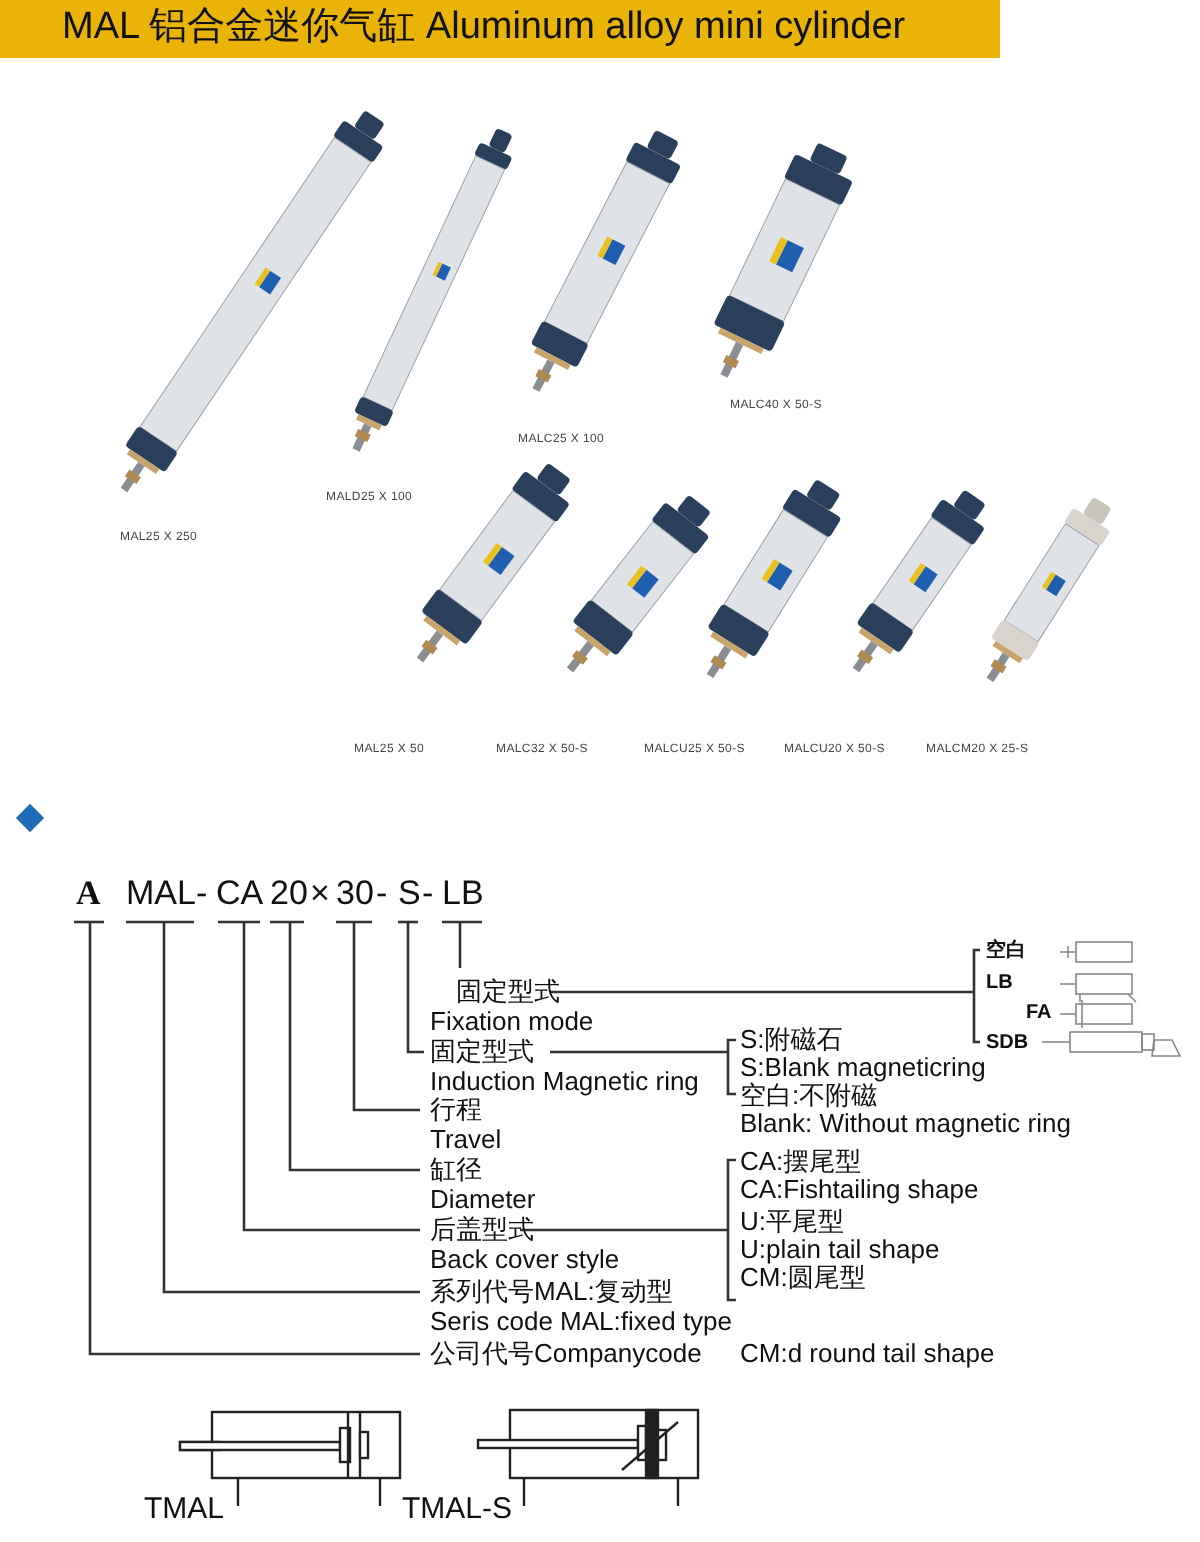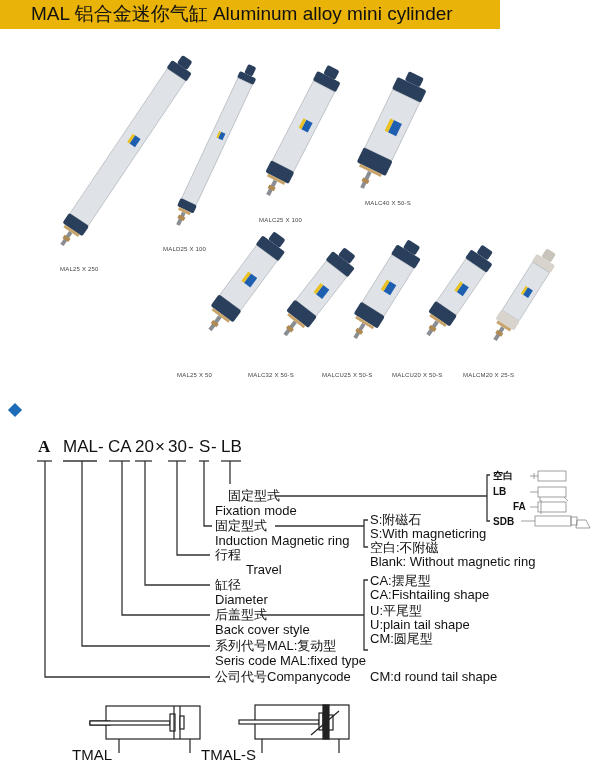--- a/index.html
+++ b/index.html
@@ -193,21 +193,21 @@
     <polyline points="368,520 364,520 364,547 368,547"></polyline>
     <polyline points="368,580 364,580 364,650 368,650"></polyline>
   </g>
 </svg>
 
 <div class="lbl" style="left:228px;top:489px;">固定型式</div>
 <div class="lbl" style="left:215px;top:504px;">Fixation mode</div>
 <div class="lbl" style="left:215px;top:519px;">固定型式</div>
 <div class="lbl" style="left:215px;top:534px;">Induction Magnetic ring</div>
 <div class="lbl" style="left:215px;top:548px;">行程</div>
-<div class="lbl" style="left:215px;top:563px;margin-left:31px;">Travel</div>
+<div class="lbl" style="left:215px;top:563px;">Travel</div>
 <div class="lbl" style="left:215px;top:578px;">缸径</div>
 <div class="lbl" style="left:215px;top:593px;">Diameter</div>
 <div class="lbl" style="left:215px;top:608px;">后盖型式</div>
 <div class="lbl" style="left:215px;top:623px;">Back cover style</div>
 <div class="lbl" style="left:215px;top:639px;">系列代号MAL:复动型</div>
 <div class="lbl" style="left:215px;top:654px;">Seris code MAL:fixed type</div>
 <div class="lbl" style="left:215px;top:670px;">公司代号Companycode</div>
 
 <div class="opt" style="left:493px;top:468px;">空白</div>
 <div class="opt" style="left:493px;top:484px;">LB</div>
@@ -235,21 +235,21 @@
     <g>
         <line x1="521" y1="521" x2="535" y2="521"></line>
         <rect x="535" y="516" width="36" height="10"></rect>
         <rect x="571" y="517" width="6" height="8"></rect>
         <path d="M577 520 L586 520 L590 528 L576 528 Z"></path>
       </g>
   </g>
 </svg>
 
 <div class="lbl" style="left:370px;top:513px;">S:附磁石</div>
-<div class="lbl" style="left:370px;top:527px;">S:With magneticring</div>
+<div class="lbl" style="left:370px;top:527px;">S:Blank magneticring</div>
 <div class="lbl" style="left:370px;top:541px;">空白:不附磁</div>
 <div class="lbl" style="left:370px;top:555px;">Blank: Without magnetic ring</div>
 
 <div class="lbl" style="left:370px;top:574px;">CA:摆尾型</div>
 <div class="lbl" style="left:370px;top:588px;">CA:Fishtailing shape</div>
 <div class="lbl" style="left:370px;top:604px;">U:平尾型</div>
 <div class="lbl" style="left:370px;top:618px;">U:plain tail shape</div>
 <div class="lbl" style="left:370px;top:632px;">CM:圆尾型</div>
 <div class="lbl" style="left:370px;top:645px;margin-top:25px;">CM:d round tail shape</div>
 

